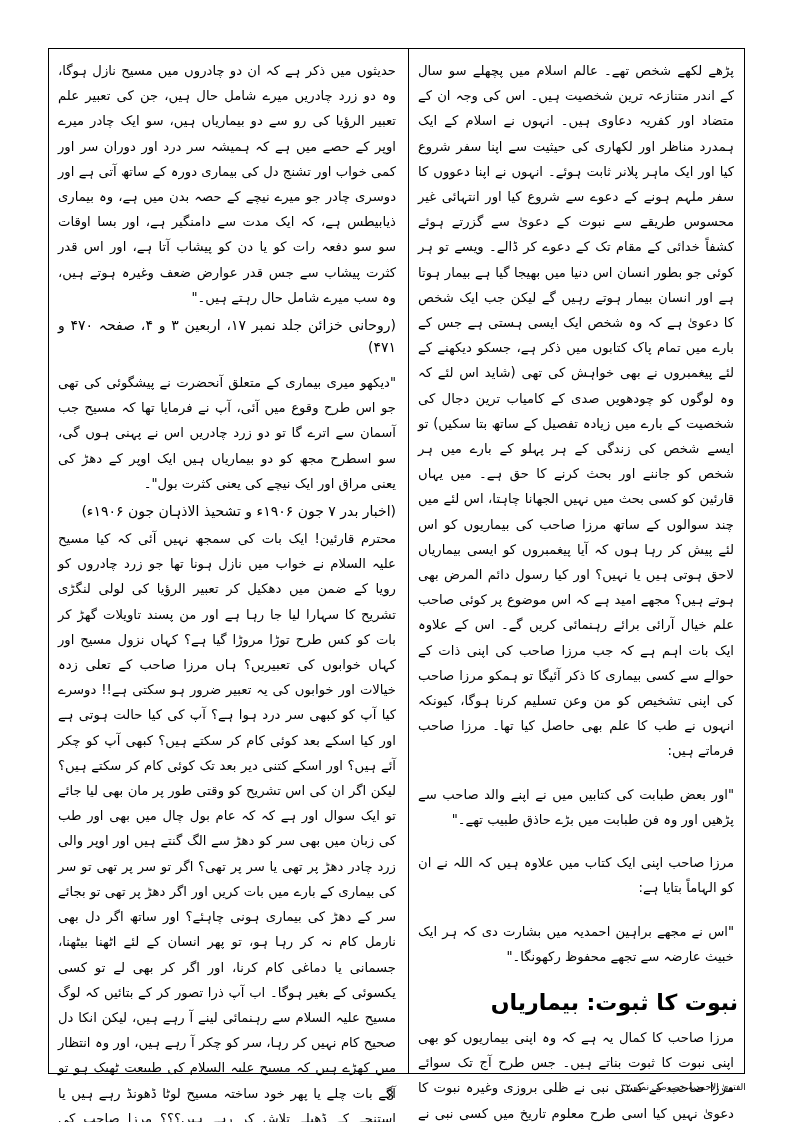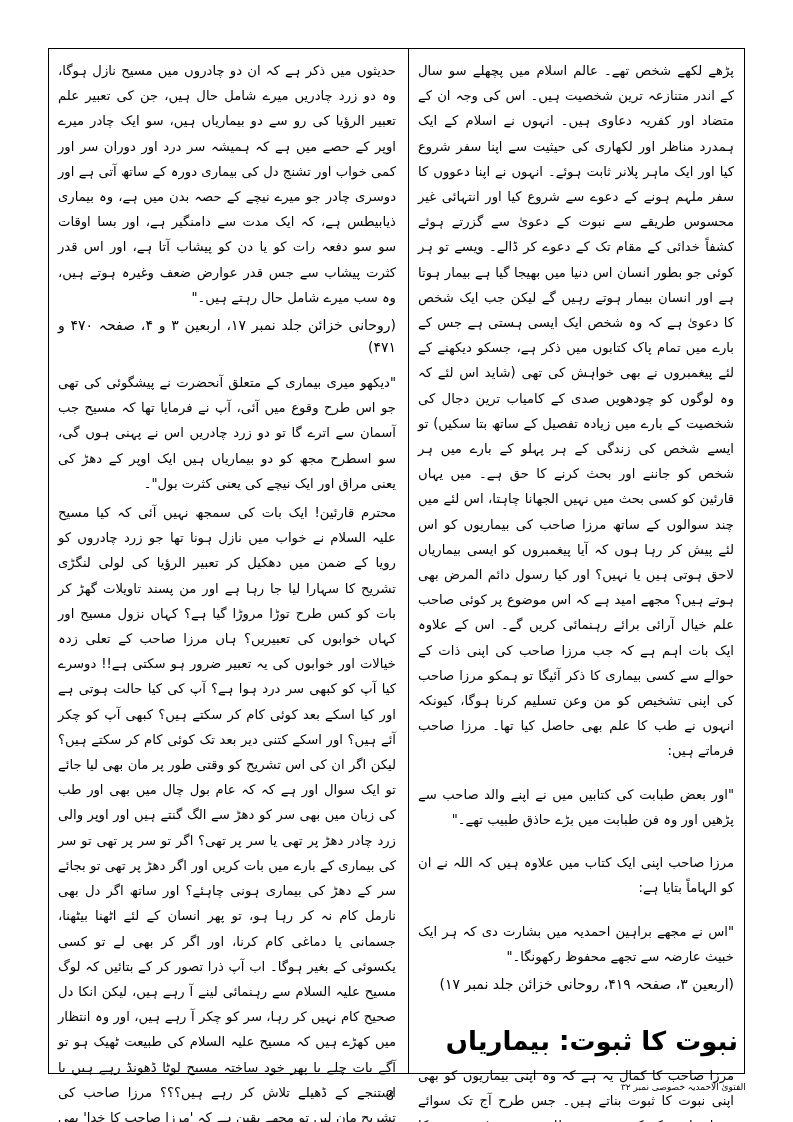--- a/index.html
+++ b/index.html
@@ -11,49 +11,49 @@
              border-left:1.5px solid #000; }
   .col { position:absolute; top:54px; direction:rtl; text-align:justify;
          text-align-last:right; font-size:13.2px; line-height:25.2px; }
   .col-right { left:414px; width:324px; }
   .col-left { left:54px; width:346px; }
   .col p { margin:4px; }
   .ref { font-size:14px; line-height:22px; }
   .quote { margin:0; }
   .gap { height:10px; }
   .gap-sm { height:4px; }
-  .heading { font-weight:bold; font-size:26px; line-height:36px; margin:20px 0 0 0; }
+  .heading { font-weight:bold; font-size:22px; line-height:36px; margin:8px 0 0 0; }
   .page-number { position:absolute; left:386px; top:1087px; font-size:14px;
                  font-family:"Liberation Sans", sans-serif; }
   .footer-title { position:absolute; left:621px; top:1082px; font-size:9px;
                   direction:rtl; }
 </style>
 </head>
 <body>
 
 <div class="frame"></div>
 <div class="divider"></div>
 
 <div class="col col-right">
   <p>پڑھے لکھے شخص تھے۔ عالم اسلام میں پچھلے سو سال کے اندر متنازعہ ترین شخصیت ہیں۔ اس کی وجہ ان کے متضاد اور کفریہ دعاوی ہیں۔ انہوں نے اسلام کے ایک ہمدرد مناظر اور لکھاری کی حیثیت سے اپنا سفر شروع کیا اور ایک ماہر پلانر ثابت ہوئے۔ انہوں نے اپنا دعووں کا سفر ملہم ہونے کے دعوے سے شروع کیا اور انتہائی غیر محسوس طریقے سے نبوت کے دعویٰ سے گزرتے ہوئے کشفاً خدائی کے مقام تک کے دعوے کر ڈالے۔ ویسے تو ہر کوئی جو بطور انسان اس دنیا میں بھیجا گیا ہے بیمار ہوتا ہے اور انسان بیمار ہوتے رہیں گے لیکن جب ایک شخص کا دعویٰ ہے کہ وہ شخص ایک ایسی ہستی ہے جس کے بارے میں تمام پاک کتابوں میں ذکر ہے، جسکو دیکھنے کے لئے پیغمبروں نے بھی خواہش کی تھی (شاید اس لئے کہ وہ لوگوں کو چودھویں صدی کے کامیاب ترین دجال کی شخصیت کے بارے میں زیادہ تفصیل کے ساتھ بتا سکیں) تو ایسے شخص کی زندگی کے ہر پہلو کے بارے میں ہر شخص کو جاننے اور بحث کرنے کا حق ہے۔ میں یہاں قارئین کو کسی بحث میں نہیں الجھانا چاہتا، اس لئے میں چند سوالوں کے ساتھ مرزا صاحب کی بیماریوں کو اس لئے پیش کر رہا ہوں کہ آیا پیغمبروں کو ایسی بیماریاں لاحق ہوتی ہیں یا نہیں؟ اور کیا رسول دائم المرض بھی ہوتے ہیں؟ مجھے امید ہے کہ اس موضوع پر کوئی صاحب علم خیال آرائی برائے رہنمائی کریں گے۔ اس کے علاوہ ایک بات اہم ہے کہ جب مرزا صاحب کی اپنی ذات کے حوالے سے کسی بیماری کا ذکر آئیگا تو ہمکو مرزا صاحب کی اپنی تشخیص کو من وعن تسلیم کرنا ہوگا، کیونکہ انہوں نے طب کا علم بھی حاصل کیا تھا۔ مرزا صاحب فرماتے ہیں:</p>
   <div class="gap"></div>
   <p class="quote">"اور بعض طبابت کی کتابیں میں نے اپنے والد صاحب سے پڑھیں اور وہ فن طبابت میں بڑے حاذق طبیب تھے۔"</p>
   <div class="gap"></div>
   <p>مرزا صاحب اپنی ایک کتاب میں علاوہ ہیں کہ اللہ نے ان کو الہاماً بتایا ہے:</p>
   <div class="gap"></div>
   <p class="quote">"اس نے مجھے براہین احمدیہ میں بشارت دی کہ ہر ایک خبیث عارضہ سے تجھے محفوظ رکھونگا۔"</p>
-  <p class="ref">(اربعین ۳، صفحہ ۴۱۹، روحانی خزائن جلد نمبر ۱۷)</p>
   <div class="gap-sm"></div>
   <h2 class="heading">نبوت کا ثبوت: بیماریاں</h2>
   <p>مرزا صاحب کا کمال یہ ہے کہ وہ اپنی بیماریوں کو بھی اپنی نبوت کا ثبوت بناتے ہیں۔ جس طرح آج تک سوائے مرزا صاحب کے کسی نبی نے ظلی بروزی وغیرہ نبوت کا دعویٰ نہیں کیا اسی طرح معلوم تاریخ میں کسی نبی نے اپنی بیماریوں کو بھی اپنی نبوت کا ثبوت نہیں بنایا۔ فرماتے ہیں:</p>
 
 </div>
 
 <div class="col col-left">
   <p>حدیثوں میں ذکر ہے کہ ان دو چادروں میں مسیح نازل ہوگا، وہ دو زرد چادریں میرے شامل حال ہیں، جن کی تعبیر علم تعبیر الرؤیا کی رو سے دو بیماریاں ہیں، سو ایک چادر میرے اوپر کے حصے میں ہے کہ ہمیشہ سر درد اور دوران سر اور کمی خواب اور تشنج دل کی بیماری دورہ کے ساتھ آتی ہے اور دوسری چادر جو میرے نیچے کے حصہ بدن میں ہے، وہ بیماری ذیابیطس ہے، کہ ایک مدت سے دامنگیر ہے، اور بسا اوقات سو سو دفعہ رات کو یا دن کو پیشاب آتا ہے، اور اس قدر کثرت پیشاب سے جس قدر عوارض ضعف وغیرہ ہوتے ہیں، وہ سب میرے شامل حال رہتے ہیں۔"</p>
   <p class="ref">(روحانی خزائن جلد نمبر ۱۷، اربعین ۳ و ۴، صفحہ ۴۷۰ و ۴۷۱)</p>
   <div class="gap-sm"></div>
   <p class="quote">"دیکھو میری بیماری کے متعلق آنحضرت نے پیشگوئی کی تھی جو اس طرح وقوع میں آئی، آپ نے فرمایا تھا کہ مسیح جب آسمان سے اترے گا تو دو زرد چادریں اس نے پہنی ہوں گی، سو اسطرح مجھ کو دو بیماریاں ہیں ایک اوپر کے دھڑ کی یعنی مراق اور ایک نیچے کی یعنی کثرت بول"۔</p>
+  <p class="ref">(اخبار بدر ۷ جون ۱۹۰۶ء و تشحیذ الاذہان جون ۱۹۰۶ء)</p>
   <p>محترم قارئین! ایک بات کی سمجھ نہیں آئی کہ کیا مسیح علیہ السلام نے خواب میں نازل ہونا تھا جو زرد چادروں کو رویا کے ضمن میں دھکیل کر تعبیر الرؤیا کی لولی لنگڑی تشریح کا سہارا لیا جا رہا ہے اور من پسند تاویلات گھڑ کر بات کو کس طرح توڑا مروڑا گیا ہے؟ کہاں نزول مسیح اور کہاں خوابوں کی تعبیریں؟ ہاں مرزا صاحب کے تعلی زدہ خیالات اور خوابوں کی یہ تعبیر ضرور ہو سکتی ہے!! دوسرے کیا آپ کو کبھی سر درد ہوا ہے؟ آپ کی کیا حالت ہوتی ہے اور کیا اسکے بعد کوئی کام کر سکتے ہیں؟ کبھی آپ کو چکر آئے ہیں؟ اور اسکے کتنی دیر بعد تک کوئی کام کر سکتے ہیں؟ لیکن اگر ان کی اس تشریح کو وقتی طور پر مان بھی لیا جائے تو ایک سوال اور ہے کہ کہ عام بول چال میں بھی اور طب کی زبان میں بھی سر کو دھڑ سے الگ گنتے ہیں اور اوپر والی زرد چادر دھڑ پر تھی یا سر پر تھی؟ اگر تو سر پر تھی تو سر کی بیماری کے بارے میں بات کریں اور اگر دھڑ پر تھی تو بجائے سر کے دھڑ کی بیماری ہونی چاہئے؟ اور ساتھ اگر دل بھی نارمل کام نہ کر رہا ہو، تو پھر انسان کے لئے اٹھنا بیٹھنا، جسمانی یا دماغی کام کرنا، اور اگر کر بھی لے تو کسی یکسوئی کے بغیر ہوگا۔ اب آپ ذرا تصور کر کے بتائیں کہ لوگ مسیح علیہ السلام سے رہنمائی لینے آ رہے ہیں، لیکن انکا دل صحیح کام نہیں کر رہا، سر کو چکر آ رہے ہیں، اور وہ انتظار میں کھڑے ہیں کہ مسیح علیہ السلام کی طبیعت ٹھیک ہو تو آگے بات چلے یا پھر خود ساختہ مسیح لوٹا ڈھونڈ رہے ہیں یا استنجے کے ڈھیلے تلاش کر رہے ہیں؟؟؟ مرزا صاحب کی تشریح مان لیں تو مجھے یقین ہے کہ 'مرزا صاحب کا خدا' بھی سوچ میں پڑ گیا ہوگا بلکہ دل ہی دل میں شرمندہ ہو رہا ہوگا کہ یہ میں نے کیا کیا۔ دو ہزار سال سے بنی نوع انسان</p>
 </div>
 
 <div class="page-number">3</div>
 <div class="footer-title">الفتویٰ الاحمدیہ خصوصی نمبر ۳۲</div>
 
 </body></html>

